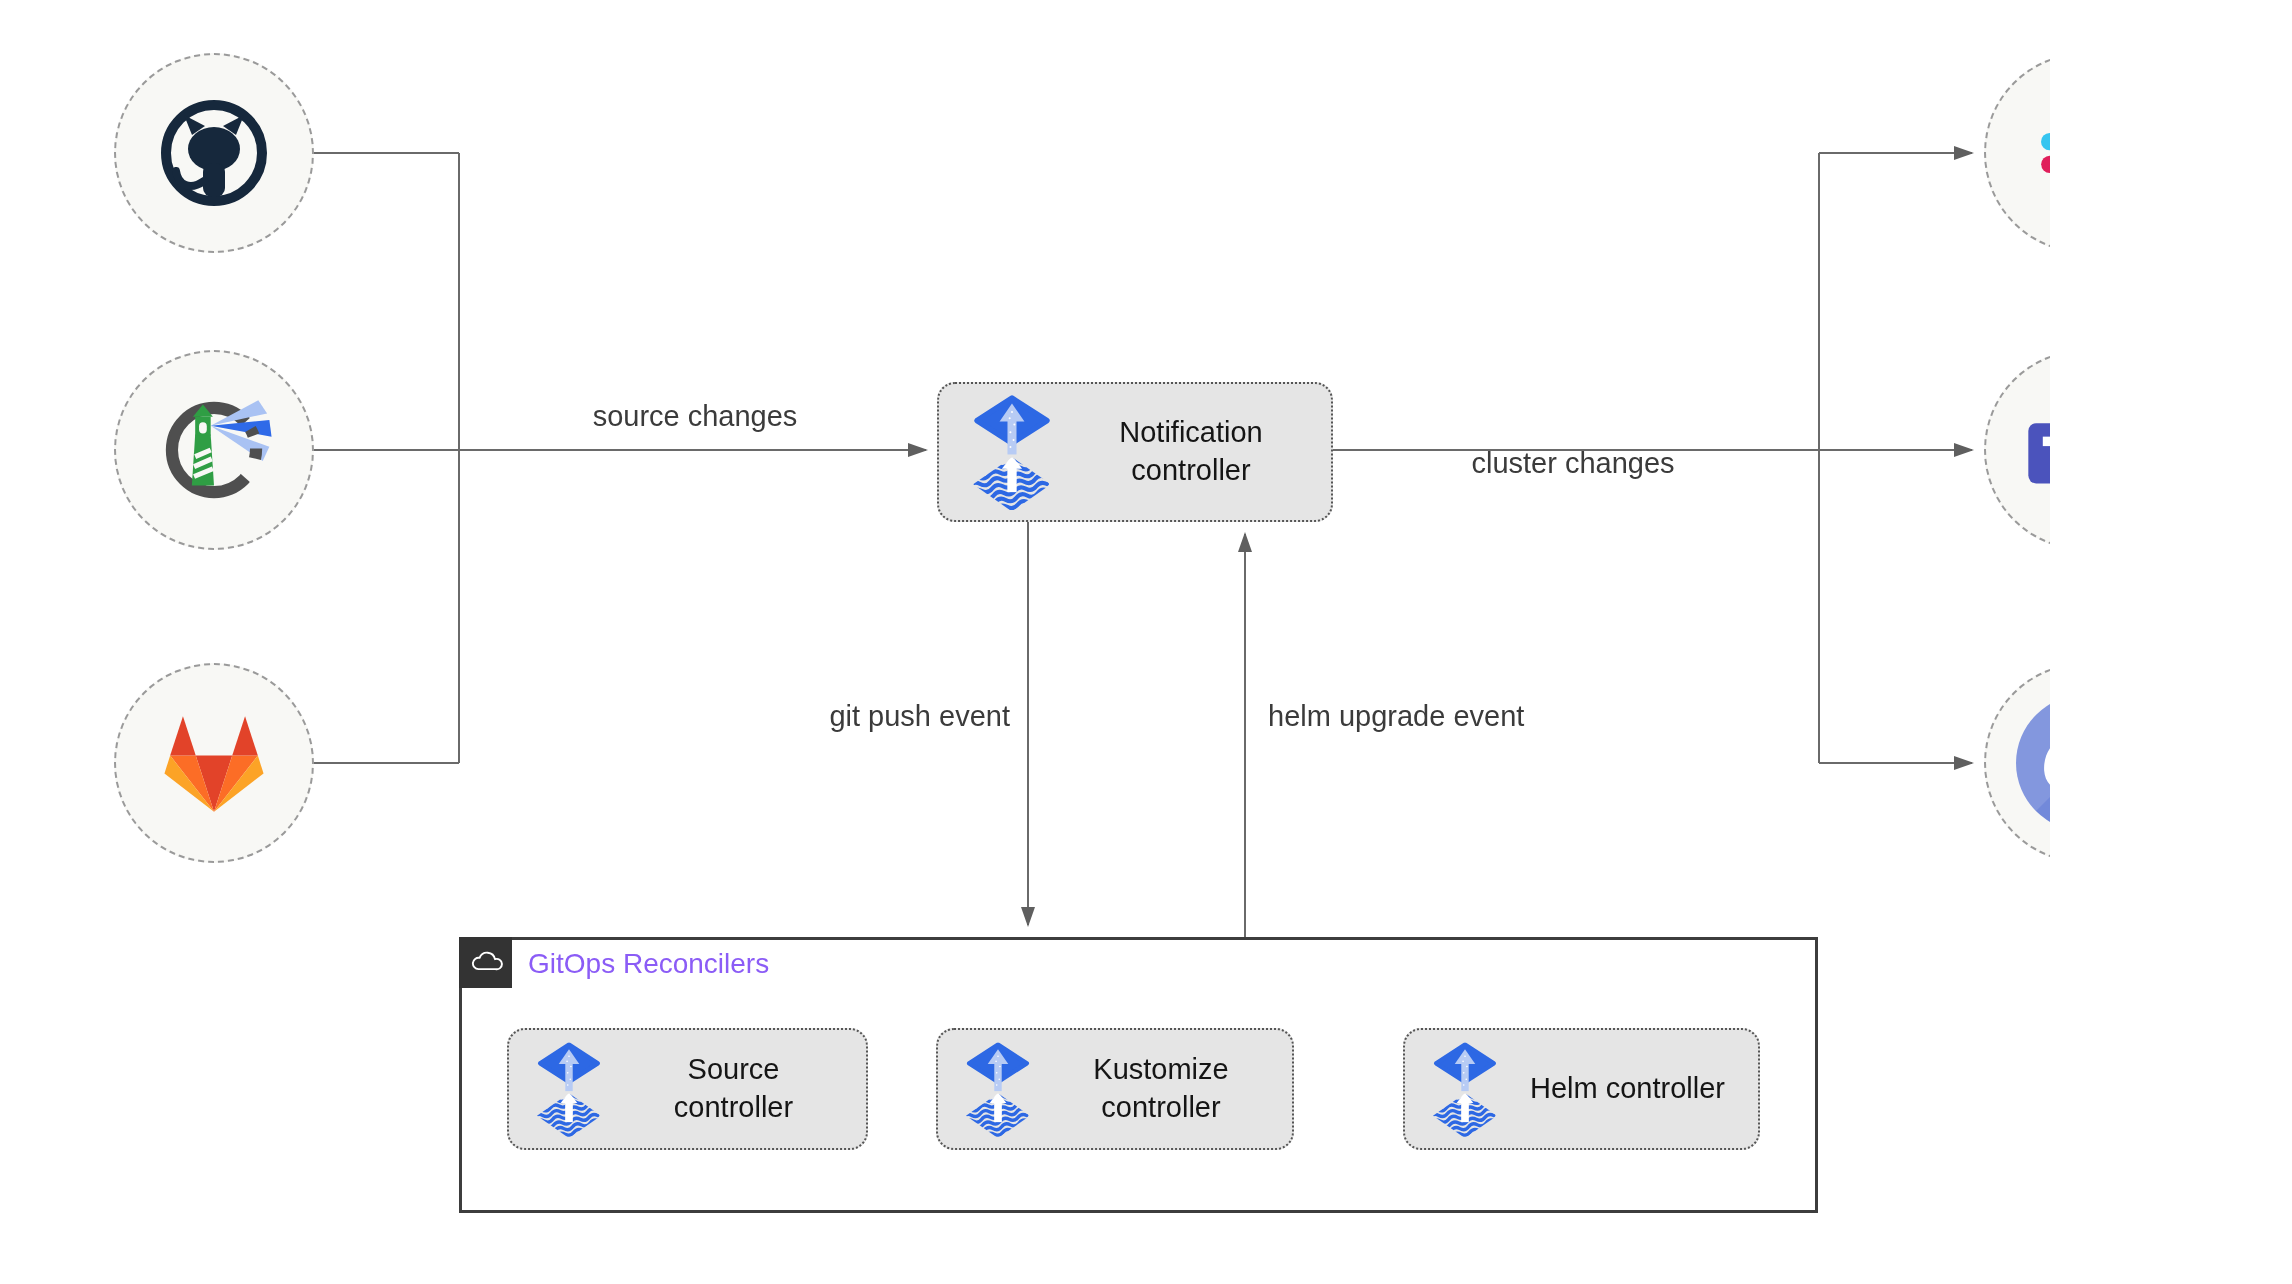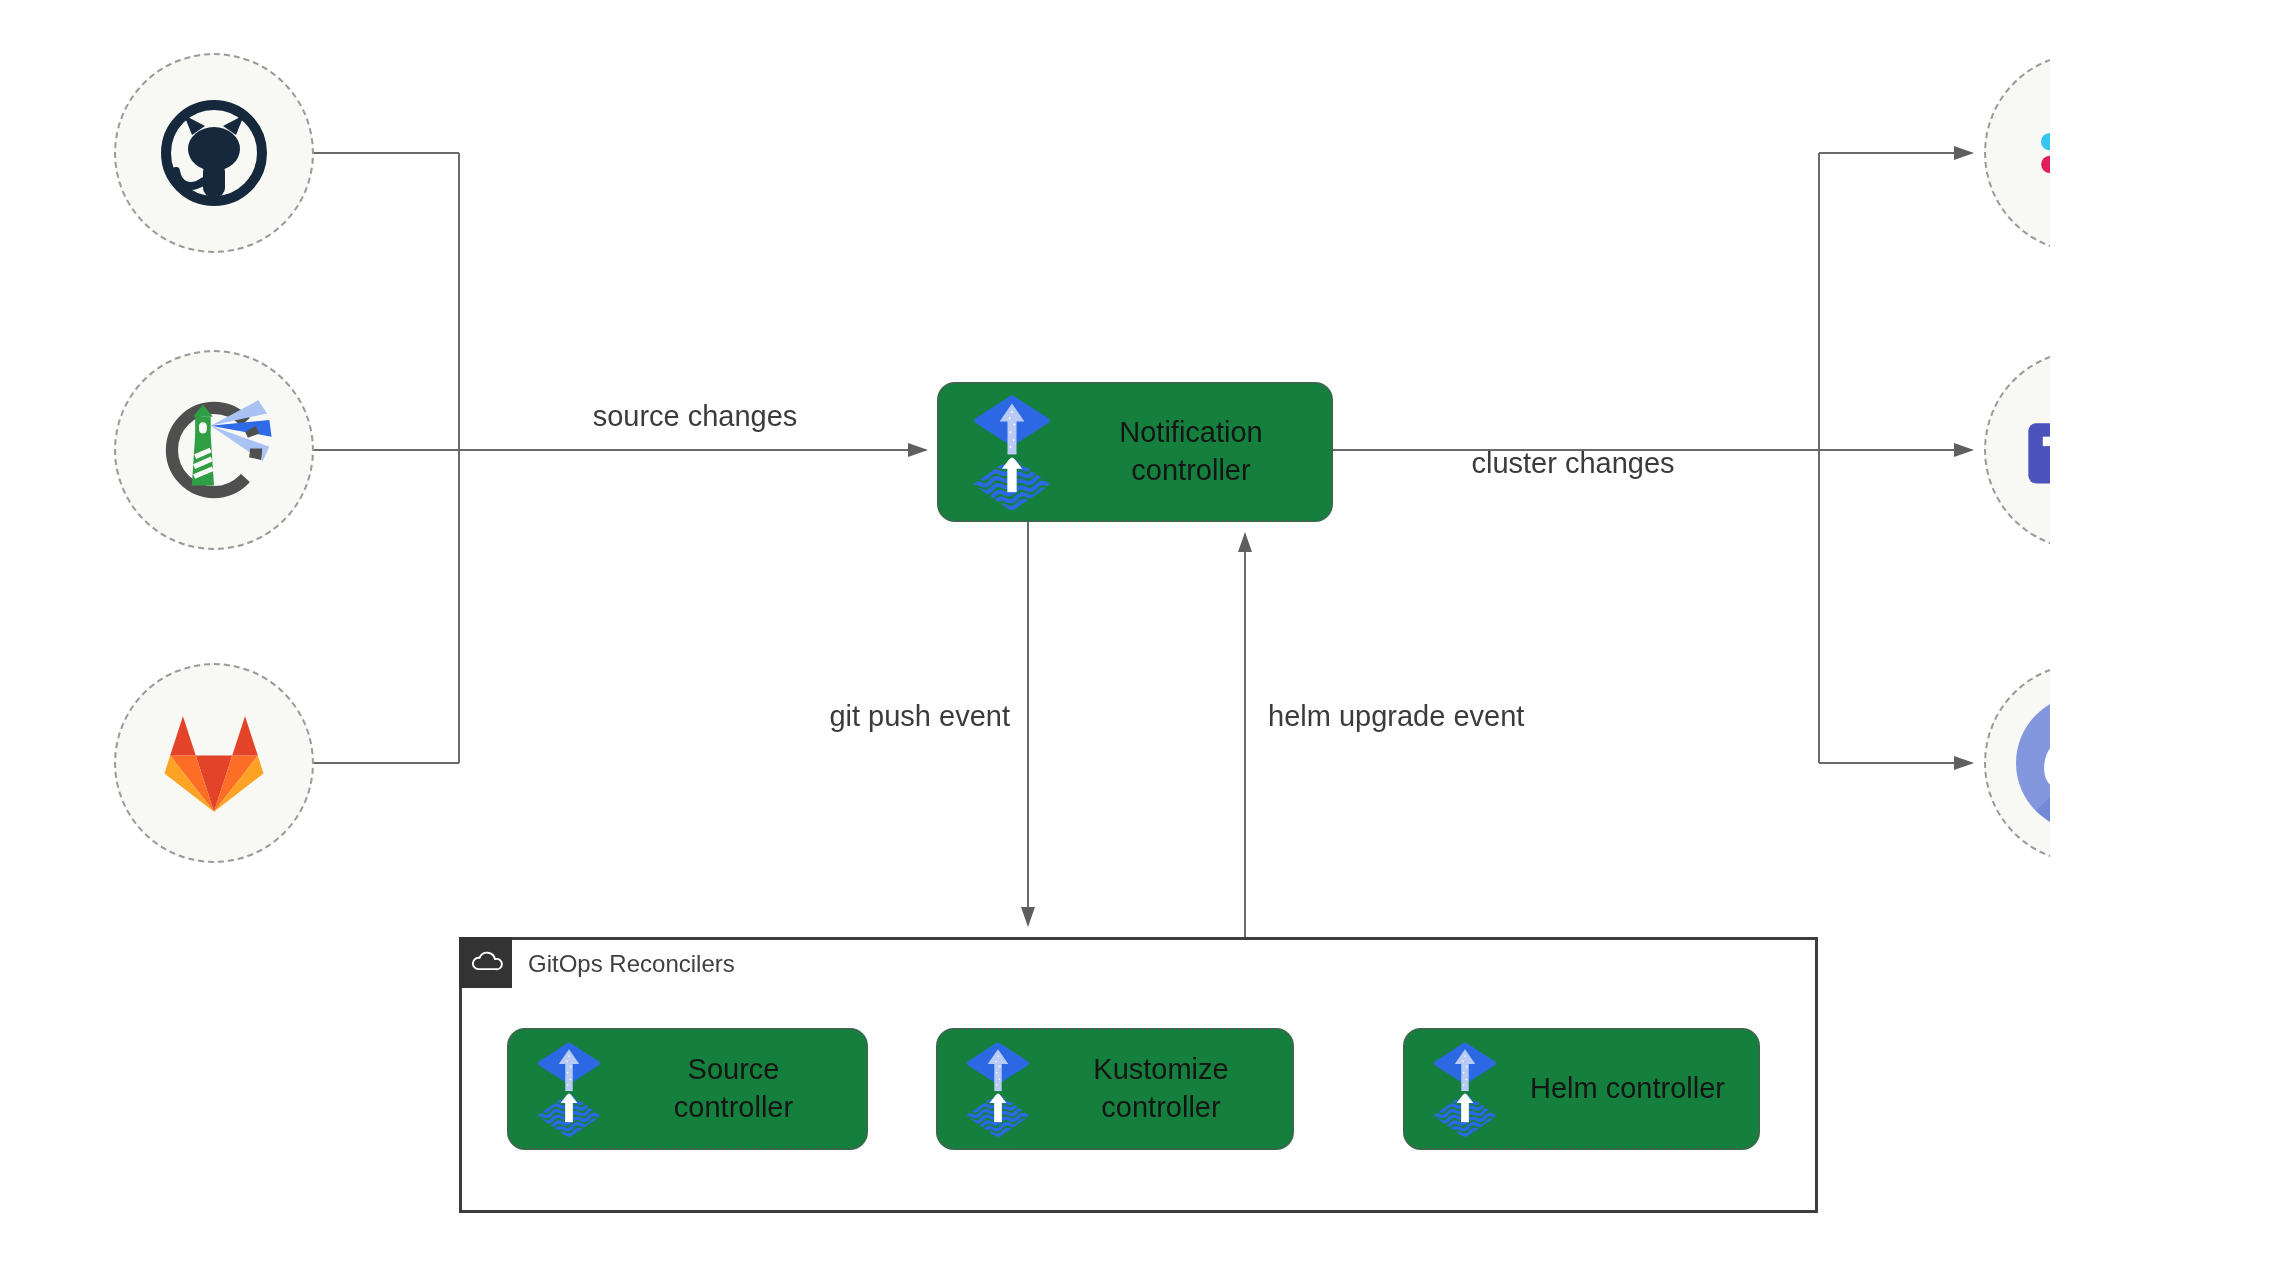--- a/index.html
+++ b/index.html
@@ -11,21 +11,21 @@
 
   
   .ep{
     position:absolute;width:200px;height:200px;border-radius:50%;
     background:#f8f8f5;border:2px dashed #9a9a9a;box-sizing:border-box;
     display:flex;align-items:center;justify-content:center;
   }
 
   
   .node{
-    position:absolute;background:#15803d;border:2px dotted #555555;
+    position:absolute;background:#e5e5e5;border:2px dotted #555555;
     border-radius:18px;box-sizing:border-box;
     display:flex;align-items:center;
   }
   .node-label{
     flex:1;display:flex;justify-content:center;
     font-size:29px;color:#151515;line-height:1.3;text-align:center;
   }
   .node-label span{display:inline-block;max-width:205px;}
   .flux-wrap{flex:0 0 auto;display:flex;align-items:center;}
 
@@ -36,21 +36,21 @@
   .group{
     position:absolute;left:459px;top:937px;width:1359px;height:276px;
     border:3px solid #3d3d3d;box-sizing:border-box;background:#ffffff;
   }
   .group-badge{
     position:absolute;left:-3px;top:-3px;width:53px;height:51px;background:#333333;
     display:flex;align-items:center;justify-content:center;
   }
   .group-title{
     position:absolute;left:66px;top:0;height:48px;line-height:48px;
-    font-size:24px;color:#404040;white-space:nowrap;
+    font-size:28px;color:#8b5cf6;white-space:nowrap;
   }
 </style>
 </head>
 <body>
 
 <svg width="0" height="0" style="position:absolute" aria-hidden="true">
   <defs>
     <clipPath id="flux-wave-clip">
         <polygon points="50,80 100,115 50,150 0,115"></polygon>
       </clipPath>

